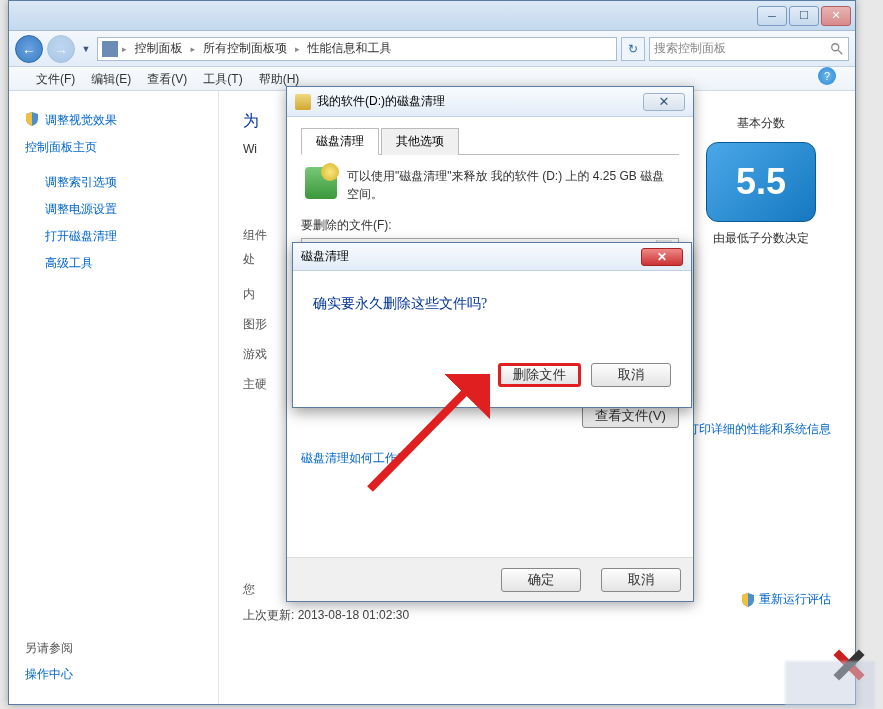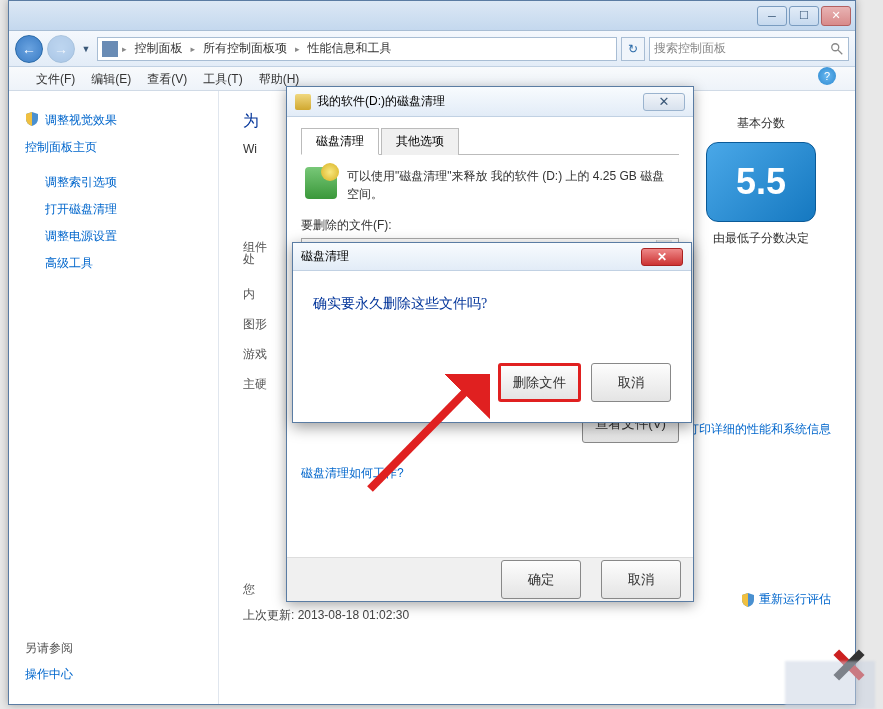--- a/index.html
+++ b/index.html
@@ -75,21 +75,21 @@
     .file-chk { width: 13px; height: 13px; }
     .file-ico { width: 16px; height: 16px; background: linear-gradient(#a0c8f0, #5a98d0); }
     .file-name { flex: 1; color: #333; }
     .file-size { color: #333; padding-right: 6px; }
     .scroll-up { width: 16px; height: 20px; background: #e8e8e8; border-left: 1px solid #ccc; display: flex; align-items: center; justify-content: center; font-size: 9px; color: #555; }
     .blur-row { height: 28px; background: #ddd; filter: blur(2px); margin-bottom: 4px; }
     .desc-text { color: #333; margin: 12px 0 8px; line-height: 1.5; }
     .view-btn-row { display: flex; justify-content: flex-end; margin: 10px 0; }
     .how-link { color: #0066cc; cursor: pointer; display: inline-block; margin-top: 12px; }
     .dlg-footer { height: 44px; background: #f0f0f0; border-top: 1px solid #ddd; display: flex; align-items: center; justify-content: flex-end; padding: 0 12px; gap: 20px; }
-    .btn { min-width: 80px; height: 39px; background: linear-gradient(#fdfdfd, #e4e4e4); border: 1px solid #888; border-radius: 3px; cursor: pointer; color: #333; padding: 0 12px; }
+    .btn { min-width: 80px; height: 24px; background: linear-gradient(#fdfdfd, #e4e4e4); border: 1px solid #888; border-radius: 3px; cursor: pointer; color: #333; padding: 0 12px; }
 
     
     .confirm { position: absolute; left: 292px; top: 242px; width: 400px; background: #fff; border: 1px solid #5a7ca3; box-shadow: 0 4px 14px rgba(0,0,0,0.4); }
     .confirm-title { height: 28px; background: linear-gradient(#f8fbfe, #e2ecf7); border-bottom: 1px solid #c1d1e3; display: flex; align-items: center; padding: 0 8px; }
     .confirm-close { margin-left: auto; width: 42px; height: 18px; background: linear-gradient(#e88, #c33); border: 1px solid #a22; border-radius: 3px; display: flex; align-items: center; justify-content: center; cursor: pointer; color: #fff; font-size: 12px; font-weight: bold; }
     .confirm-body { padding: 24px 20px 20px; }
     .confirm-msg { color: #003399; font-size: 14px; margin-bottom: 50px; font-family: Liberation Serif, serif; }
     .confirm-btns { display: flex; justify-content: flex-end; gap: 10px; }
     .btn-hl { border: 3px solid #e02020; }
 
@@ -153,31 +153,31 @@
     <div class="sidebar">
       <div class="sidebar-link">
         <svg class="shield" viewBox="0 0 14 14">
             <path d="M7 0 L13 2 L13 7 Q13 12 7 14 Q1 12 1 7 L1 2 Z" fill="#4a90d0"></path>
             <path d="M7 0 L7 14 Q1 12 1 7 L1 2 Z" fill="#f0c040"></path>
           </svg>
         <span>调整视觉效果</span>
       </div>
       <div class="sidebar-link main">控制面板主页</div>
       <div class="sidebar-link">调整索引选项</div>
+      <div class="sidebar-link">调整电源设置</div>
       <div class="sidebar-link">打开磁盘清理</div>
-      <div class="sidebar-link">调整电源设置</div>
       <div class="sidebar-link">高级工具</div>
       <div class="see-also-hdr">另请参阅</div>
       <div class="see-also-link">操作中心</div>
     </div>
 
     <div class="main-pane">
       <div class="main-title">为</div>
       <div class="main-sub">Wi</div>
-      <div class="partial" style="top:148px">组件</div>
+      <div class="partial" style="top:136px">组件</div>
       <div class="partial" style="top:160px">处</div>
       <div class="partial" style="top:195px">内</div>
       <div class="partial" style="top:225px">图形</div>
       <div class="partial" style="top:255px">游戏</div>
       <div class="partial" style="top:285px">主硬</div>
       <div class="partial" style="top:490px">您</div>
 
       <div class="right-col">
         <div class="score-hdr">基本分数</div>
         <div class="score-box">5.5</div>

